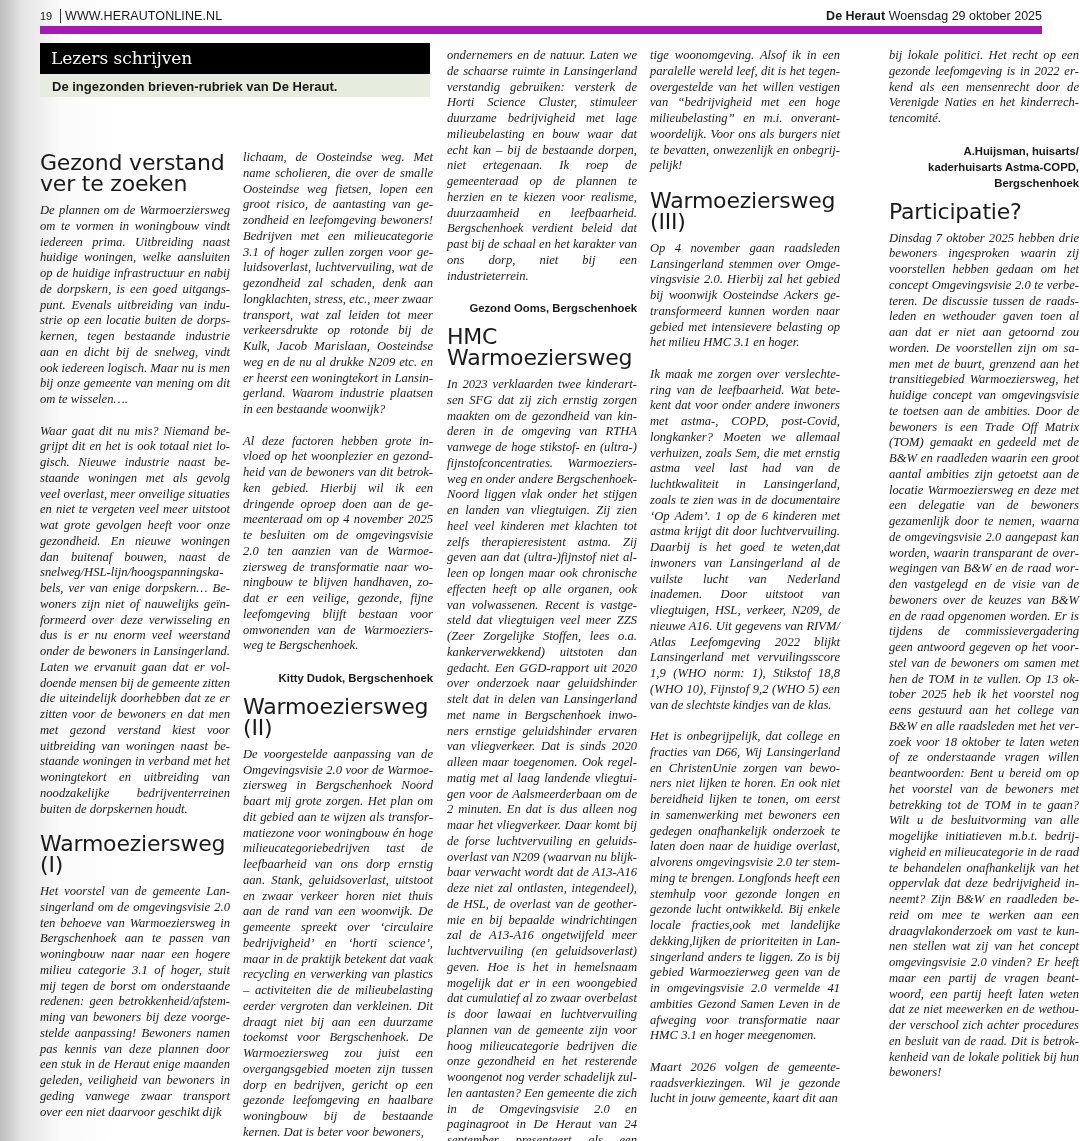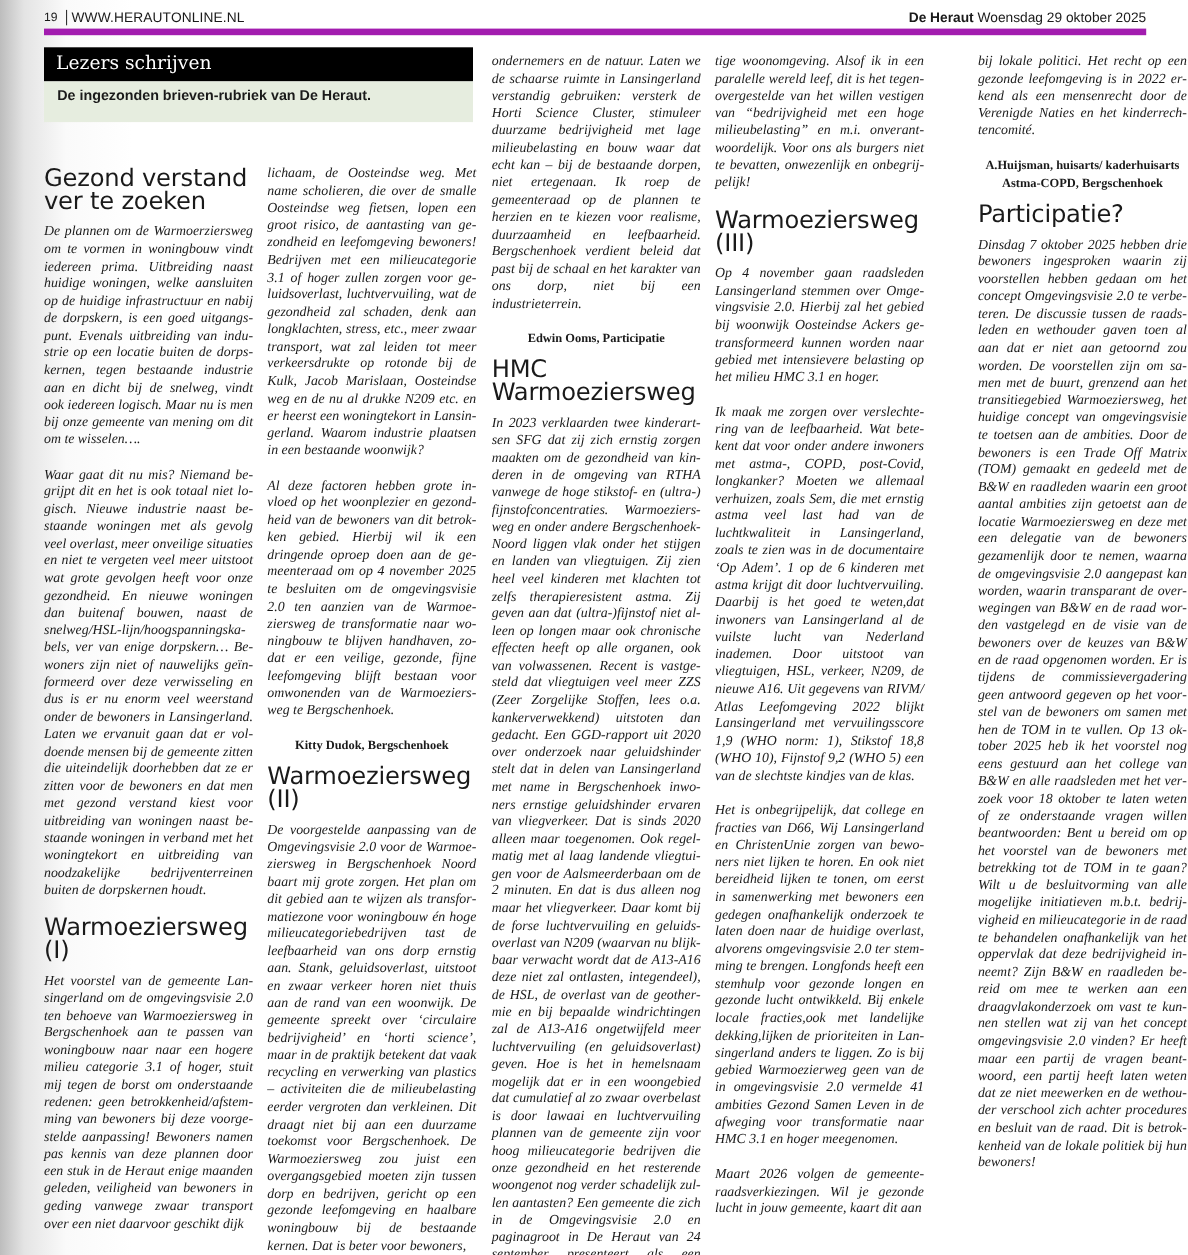--- a/index.html
+++ b/index.html
@@ -3,55 +3,55 @@
 <meta charset="utf-8">
 <style>
   html, body { margin: 0; padding: 0; }
   body {
     width: 1080px; height: 1141px; overflow: hidden; position: relative;
     background: linear-gradient(to right, #bdbdbd 0px, #e4e4e4 22px, #fafafa 60px, #ffffff 120px);
     color: #1a1a1a;
   }
   .topbar {
     position: absolute; left: 40px; top: 6px; width: 1002px; height: 20px;
-    border-bottom: 6px solid #a21caf;
+    border-bottom: 8px solid #a21caf;
     font-family: "Liberation Sans", sans-serif; font-size: 12.5px;
   }
   .topbar .pagenum { position: absolute; left: 0; top: 4px; font-size: 11px; }
   .topbar .sep { position: absolute; left: 20px; top: 3px; width: 1px; height: 14px; background: #333; }
   .topbar .site { position: absolute; left: 25px; top: 3px; font-weight: normal; letter-spacing: 0.1px; }
   .topbar .date { position: absolute; right: 0; top: 3px; text-align: center; }
   .topbar .date b { font-weight: bold; }
 
   .rubric {
     position: absolute; left: 40px; top: 43px; width: 390px;
   }
   .rubric .title {
     background: #000; color: #fff; height: 31px; line-height: 31px;
     padding-left: 11px; font-family: "DejaVu Serif", serif; font-size: 17px; font-weight: normal;
   }
   .rubric .box {
-    background: #e6eddf; padding: 4px 10px 16px 12px;
+    background: #e6eddf; padding: 4px 10px 2px 12px;
   }
   .rubric .box .sub { font-family: "Liberation Sans", sans-serif; font-weight: bold; font-size: 13px; line-height: 17px; }
   .rubric .box .desc { font-family: "Liberation Serif", serif; font-style: italic; font-size: 12.6px; line-height: 15.5px; }
 
   .col {
     position: absolute; width: 190px;
     font-family: "Liberation Serif", serif; font-style: italic; font-size: 12.6px; line-height: 15.75px;
     text-align: justify; hyphens: manual;
   }
   .col p { margin: 0 0 15.75px 0; }
   .col .hl {
     font-family: "DejaVu Sans", sans-serif; font-style: normal; font-size: 22px; line-height: 21px;
     margin: 0 0 9px 0; text-align: left; font-weight: normal; letter-spacing: -0.2px;
   }
   .col .author {
-    font-family: Liberation Serif, serif; font-style: normal; font-weight: bold; font-size: 11.3px;
-    line-height: 16px; margin: 0 0 10px 0; text-align: center;
+    font-family: Liberation Sans, sans-serif; font-style: normal; font-weight: bold; font-size: 11.3px;
+    line-height: 16px; margin: 0 0 10px 0; text-align: right;
   }
   #c1 { left: 40px; top: 152px; }
   #c2 { left: 243px; top: 150px; }
   #c3 { left: 447px; top: 48px; }
   #c4 { left: 650px; top: 48px; }
   #c5 { left: 854px; top: 48px; margin-left: 35px; }
 </style>
 </head>
 <body>
 
@@ -80,21 +80,21 @@
 <div class="col" id="c2">
   <p>lichaam, de Oosteindse weg. Met name scholieren, die over de smalle Oosteindse weg fietsen, lopen een groot risico, de aantasting van ge­zondheid en leefomgeving bewoners! Bedrijven met een milieucategorie 3.1 of hoger zullen zorgen voor ge­luidsoverlast, luchtvervuiling, wat de gezondheid zal schaden, denk aan longklachten, stress, etc., meer zwaar transport, wat zal leiden tot meer verkeersdrukte op rotonde bij de Kulk, Jacob Marislaan, Oosteindse weg en de nu al drukke N209 etc. en er heerst een woningtekort in Lansin­gerland. Waarom industrie plaatsen in een bestaande woonwijk?</p>
   <p>Al deze factoren hebben grote in­vloed op het woonplezier en gezond­heid van de bewoners van dit betrok­ken gebied. Hierbij wil ik een dringende oproep doen aan de ge­meenteraad om op 4 november 2025 te besluiten om de omgevingsvisie 2.0 ten aanzien van de  Warmoe­ziersweg de transformatie naar wo­ningbouw te blijven handhaven, zo­dat er een veilige, gezonde, fijne leefomgeving blijft bestaan voor omwonenden van de Warmoeziers­weg te Bergschenhoek.</p>
   <div class="author">Kitty Dudok, Bergschenhoek</div>
   <div class="hl">Warmoeziersweg (II)</div>
   <p id="l2p0">De voorgestelde aanpassing van de Omgevingsvisie 2.0 voor de Warmoe­ziersweg in Bergschenhoek Noord baart mij grote zorgen. Het plan om dit gebied aan te wijzen als transfor­matiezone voor woningbouw én hoge milieucategoriebedrijven tast de leefbaarheid van ons dorp ernstig aan. Stank, geluidsoverlast, uitstoot en zwaar verkeer horen niet thuis aan de rand van een woonwijk. De gemeente spreekt over ‘circulaire bedrijvigheid’ en ‘horti science’, maar in de praktijk betekent dat vaak recycling en verwerking van plastics – activiteiten die de milieu­belasting eerder vergroten dan ver­kleinen. Dit draagt niet bij aan een duurzame toekomst voor Bergschen­hoek. De Warmoeziersweg zou juist een overgangsgebied moeten zijn tussen dorp en bedrijven, gericht op een gezonde leefomgeving en haal­bare woningbouw bij de bestaande kernen. Dat is beter voor bewoners, </p>
 </div>
 
 <div class="col" id="c3">
   <p id="l2p0b">ondernemers en de natuur. Laten we de schaarse ruimte in Lansingerland verstandig gebruiken: versterk de Horti Science Cluster, stimuleer duur­zame bedrijvigheid met lage milieu­belasting en bouw waar dat echt kan – bij de bestaande dorpen, niet erte­genaan. Ik roep de gemeenteraad op de plannen te herzien en te kiezen voor realisme, duurzaamheid en leefbaarheid. Bergschenhoek ver­dient beleid dat past bij de schaal en het karakter van ons dorp, niet bij een industrieterrein.</p>
-  <div class="author">Edwin Ooms, Participatie</div>
+  <div class="author">Gezond Ooms, Bergschenhoek</div>
   <div class="hl">HMC Warmoeziersweg</div>
   <p id="l3p0">In 2023 verklaarden twee kinderart­sen SFG dat zij zich ernstig zorgen maakten om de gezondheid van kin­deren in de omgeving van RTHA vanwege de hoge stikstof- en (ultra-) fijnstofconcentraties. Warmoeziers­weg en onder andere Bergschen­hoek-Noord liggen vlak onder het stijgen en landen van vliegtuigen. Zij zien heel veel kinderen met klachten tot zelfs therapieresistent astma. Zij geven aan dat (ultra-)fijnstof niet al­leen op longen maar ook chronische effecten heeft op alle organen, ook van volwassenen. Recent is vastge­steld dat vliegtuigen veel meer ZZS (Zeer Zorgelijke Stoffen, lees o.a. kankerverwekkend) uitstoten dan gedacht. Een GGD-rapport uit 2020 over onderzoek naar geluidshinder stelt dat in delen van Lansingerland met name in Bergschenhoek inwo­ners ernstige geluidshinder ervaren van vliegverkeer. Dat is sinds 2020 alleen maar toegenomen. Ook regel­matig met al laag landende vliegtui­gen voor de Aalsmeerderbaan om de 2 minuten. En dat is dus alleen nog maar het vliegverkeer. Daar komt bij de forse luchtvervuiling en geluids­overlast van N209 (waarvan nu blijk­baar verwacht wordt dat de A13-A16 deze niet zal ontlasten, integendeel), de HSL, de overlast van de geother­mie en bij bepaalde windrichtingen zal de A13-A16 ongetwijfeld meer luchtvervuiling (en geluidsoverlast) geven. Hoe is het in hemelsnaam mogelijk dat er in een woongebied dat cumulatief al zo zwaar overbe­last is door lawaai en luchtvervuiling plannen van de gemeente zijn voor hoog milieucategorie bedrijven die onze gezondheid en het resterende woongenot nog verder schadelijk zul­len aantasten? Een gemeente die zich in de Omgevingsvisie 2.0 en paginagroot in De Heraut van 24 sep­tember presenteert als een groene, rustige, gezonde gemeente, een pret­</p>
 </div>
 
 <div class="col" id="c4">
   <p id="l3p0b">tige woonomgeving. Alsof ik in een paralelle wereld leef, dit is het tegen­overgestelde van het willen vestigen van “bedrijvigheid met een hoge milieubelasting” en m.i. onverant­woordelijk. Voor ons als burgers niet te bevatten, onwezenlijk en onbegrij­pelijk!</p>
   <div class="hl">Warmoeziersweg (III)</div>
   <p>Op 4 november gaan raadsleden Lansingerland stemmen over Omge­vingsvisie 2.0. Hierbij zal het gebied bij woonwijk Oosteindse Ackers ge­transformeerd kunnen worden naar gebied met intensievere belasting op het milieu HMC 3.1 en hoger.</p>
   <p>Ik maak me zorgen over verslechte­ring van de leefbaarheid. Wat bete­kent dat voor onder andere inwoners met astma-, COPD, post-Covid, long­kanker? Moeten we allemaal verhui­zen, zoals Sem, die met ernstig ast­ma veel last had van de luchtkwaliteit in Lansingerland, zoals te zien was in de documentaire ‘Op Adem’. 1 op de 6 kinderen met astma krijgt dit door luchtvervuiling. Daarbij is het goed te weten,dat inwoners van Lan­singerland al de vuilste lucht van Nederland inademen. Door uitstoot van vliegtuigen, HSL, verkeer, N209, de nieuwe A16. Uit gegevens van RIVM/ Atlas Leefomgeving 2022 blijkt Lansingerland met vervuilings­score 1,9 (WHO norm: 1), Stikstof 18,8 (WHO 10), Fijnstof 9,2 (WHO 5) een van de slechtste kindjes van de klas.</p>
   <p>Het is onbegrijpelijk, dat college en fracties van D66, Wij Lansingerland en ChristenUnie zorgen van bewo­ners niet lijken te horen. En ook niet bereidheid lijken te tonen, om eerst in samenwerking met bewoners een gedegen onafhankelijk onderzoek te laten doen naar de huidige overlast, alvorens omgevingsvisie 2.0 ter stem­ming te brengen. Longfonds heeft een stemhulp voor gezonde longen en gezonde lucht ontwikkeld. Bij enkele locale fracties,ook met landelijke dekking,lijken de prioriteiten in Lan­singerland anders te liggen. Zo is bij gebied Warmoezierweg geen van de in omgevingsvisie 2.0 vermelde 41 ambities Gezond Samen Leven in de afweging voor transformatie naar HMC 3.1 en hoger meegenomen.</p>

